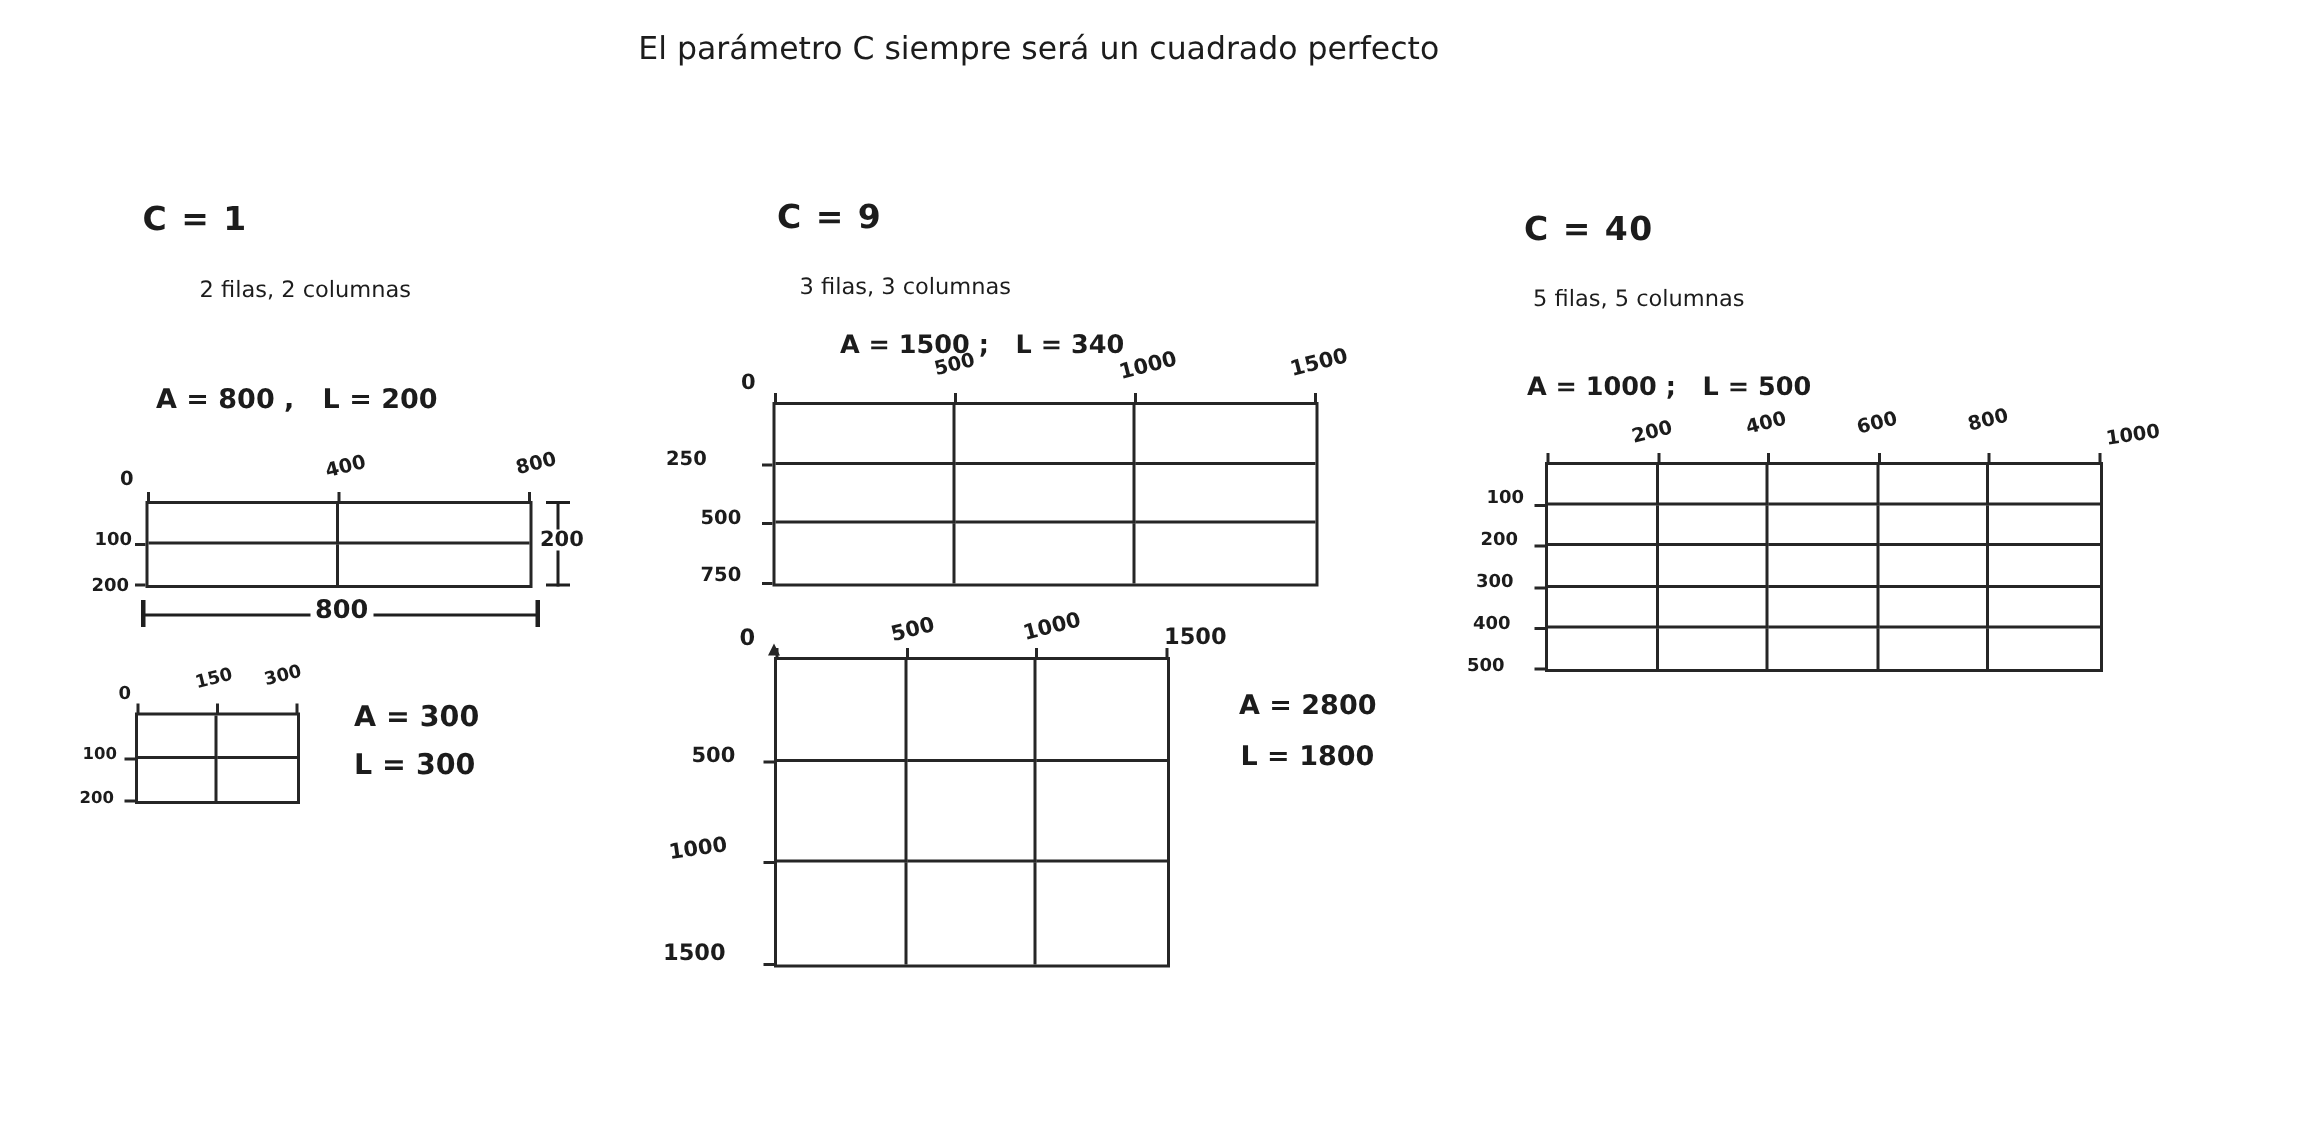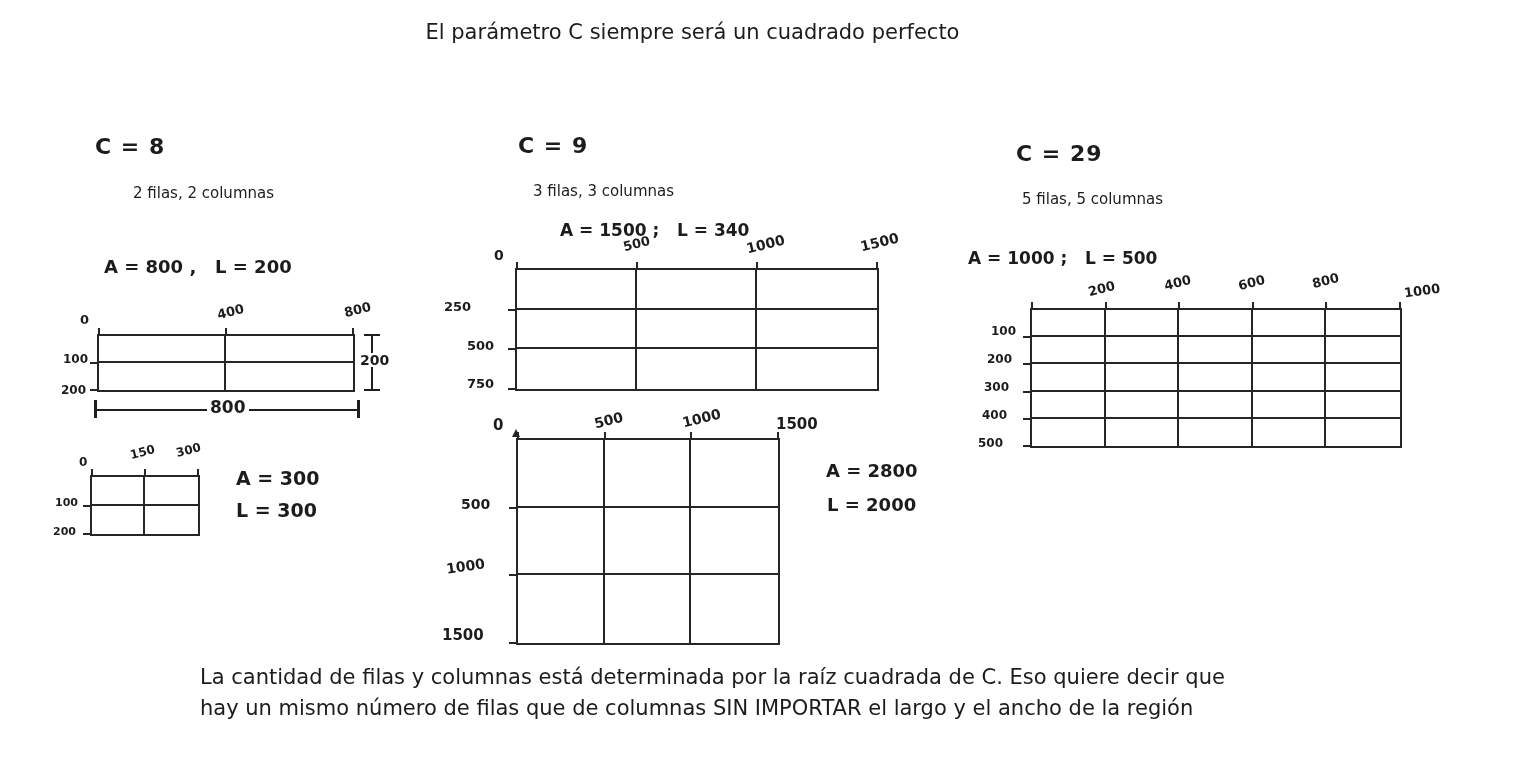--- a/index.html
+++ b/index.html
@@ -25,21 +25,21 @@
     border-right:4px solid transparent;border-bottom:8px solid #262626;}
   .footer{font-size:21px;}
 </style>
 </head>
 <body>
 
 <div class="canvas">
 
   <div class="txt title">El parámetro C siempre será un cuadrado perfecto</div>
 
-  <div class="txt heading" style="left:95px;top:114px;">C = 8</div>
+  <div class="txt heading" style="left:95px;top:114px;">C = 1</div>
   <div class="txt note" style="left:133px;top:164px;">2 filas, 2 columnas</div>
   <div class="txt dims" style="left:104px;top:236px;font-size:18px;">A = 800 ,   L = 200</div>
 
   <div class="grid" style="left: 97px; top: 314px; width: 258px; height: 58px; display: grid; grid-template-columns: repeat(2, 1fr); grid-template-rows: repeat(2, 1fr);">
       <div style="box-sizing: border-box; border-right: 2px solid rgb(38, 38, 38); border-bottom: 2px solid rgb(38, 38, 38);"></div>
       <div style="box-sizing: border-box; border-bottom: 2px solid rgb(38, 38, 38);"></div>
       <div style="box-sizing: border-box; border-right: 2px solid rgb(38, 38, 38);"></div>
       <div style="box-sizing: border-box;"></div>
       <div class="tick tick-top" style="left: calc(0% - 1px);"></div>
       <div class="tick tick-top" style="left: calc(50% - 1px);"></div>
@@ -132,25 +132,25 @@
     </div>
   <div class="arrow-up" style="left:512px;top:409px;"></div>
   <span class="lbl" style="left:493px;top:398px;font-size:15px;">0</span>
   <span class="lbl tilt" style="left:594px;top:393px;font-size:14px;">500</span>
   <span class="lbl tilt" style="left:682px;top:391px;font-size:14px;">1000</span>
   <span class="lbl" style="left:776px;top:397px;font-size:15px;">1500</span>
   <span class="lbl" style="left:461px;top:477px;font-size:14px;">500</span>
   <span class="lbl tilt-sm" style="left:446px;top:539px;font-size:14px;">1000</span>
   <span class="lbl" style="left:442px;top:608px;font-size:15px;">1500</span>
   <div class="txt dims" style="left:826px;top:440px;font-size:18px;">A = 2800</div>
-  <div class="txt dims" style="left:827px;top:474px;font-size:18px;">L = 2000</div>
-
-  <div class="txt heading" style="left:1016px;top:121px;">C = 29</div>
+  <div class="txt dims" style="left:827px;top:474px;font-size:18px;">L = 1800</div>
+
+  <div class="txt heading" style="left:1016px;top:121px;">C = 40</div>
   <div class="txt note" style="left:1022px;top:170px;">5 filas, 5 columnas</div>
-  <div class="txt dims" style="left:968px;top:228px;font-size:17px;">A = 1000 ;   L = 500</div>
+  <div class="txt dims" style="left:1018px;top:228px;font-size:17px;">A = 1000 ;   L = 500</div>
 
   <div class="grid" style="left: 1030px; top: 288px; width: 372px; height: 140px; display: grid; grid-template-columns: repeat(5, 1fr); grid-template-rows: repeat(5, 1fr);">
       <div style="box-sizing: border-box; border-right: 2px solid rgb(38, 38, 38); border-bottom: 2px solid rgb(38, 38, 38);"></div>
       <div style="box-sizing: border-box; border-right: 2px solid rgb(38, 38, 38); border-bottom: 2px solid rgb(38, 38, 38);"></div>
       <div style="box-sizing: border-box; border-right: 2px solid rgb(38, 38, 38); border-bottom: 2px solid rgb(38, 38, 38);"></div>
       <div style="box-sizing: border-box; border-right: 2px solid rgb(38, 38, 38); border-bottom: 2px solid rgb(38, 38, 38);"></div>
       <div style="box-sizing: border-box; border-bottom: 2px solid rgb(38, 38, 38);"></div>
       <div style="box-sizing: border-box; border-right: 2px solid rgb(38, 38, 38); border-bottom: 2px solid rgb(38, 38, 38);"></div>
       <div style="box-sizing: border-box; border-right: 2px solid rgb(38, 38, 38); border-bottom: 2px solid rgb(38, 38, 38);"></div>
       <div style="box-sizing: border-box; border-right: 2px solid rgb(38, 38, 38); border-bottom: 2px solid rgb(38, 38, 38);"></div>
@@ -187,16 +187,14 @@
   <span class="lbl tilt" style="left:1164px;top:256px;font-size:13px;">400</span>
   <span class="lbl tilt" style="left:1238px;top:256px;font-size:13px;">600</span>
   <span class="lbl tilt" style="left:1312px;top:254px;font-size:13px;">800</span>
   <span class="lbl tilt-sm" style="left:1404px;top:264px;font-size:13px;">1000</span>
   <span class="lbl" style="left:991px;top:305px;font-size:12px;">100</span>
   <span class="lbl" style="left:987px;top:333px;font-size:12px;">200</span>
   <span class="lbl" style="left:984px;top:361px;font-size:12px;">300</span>
   <span class="lbl" style="left:982px;top:389px;font-size:12px;">400</span>
   <span class="lbl" style="left:978px;top:417px;font-size:12px;">500</span>
 
-  <div class="txt footer" style="left:200px;top:645px;">La cantidad de filas y columnas está determinada por la raíz cuadrada de C. Eso quiere decir que</div>
-  <div class="txt footer" style="left:200px;top:676px;">hay un mismo número de filas que de columnas SIN IMPORTAR el largo y el ancho de la región</div>
 
 </div>
 
 </body></html>

